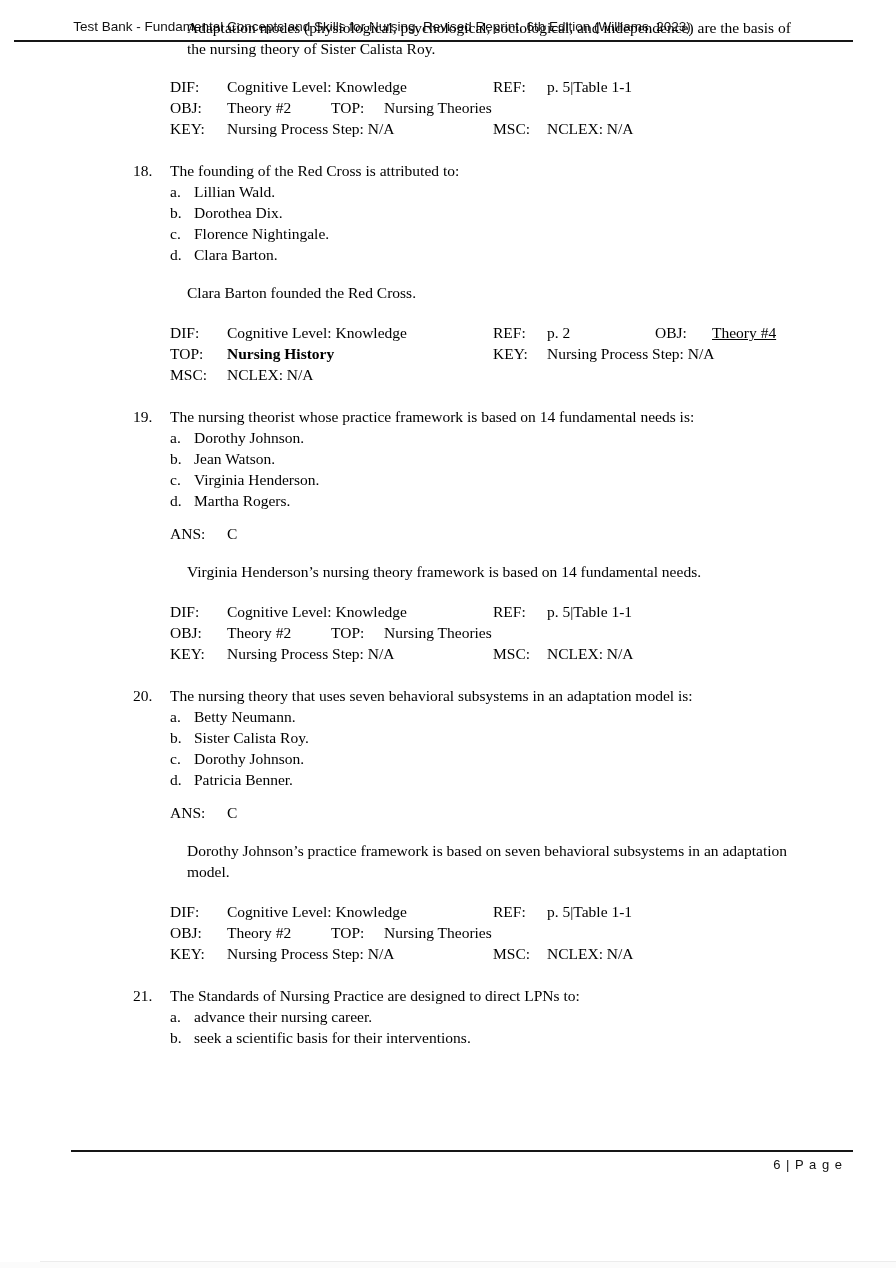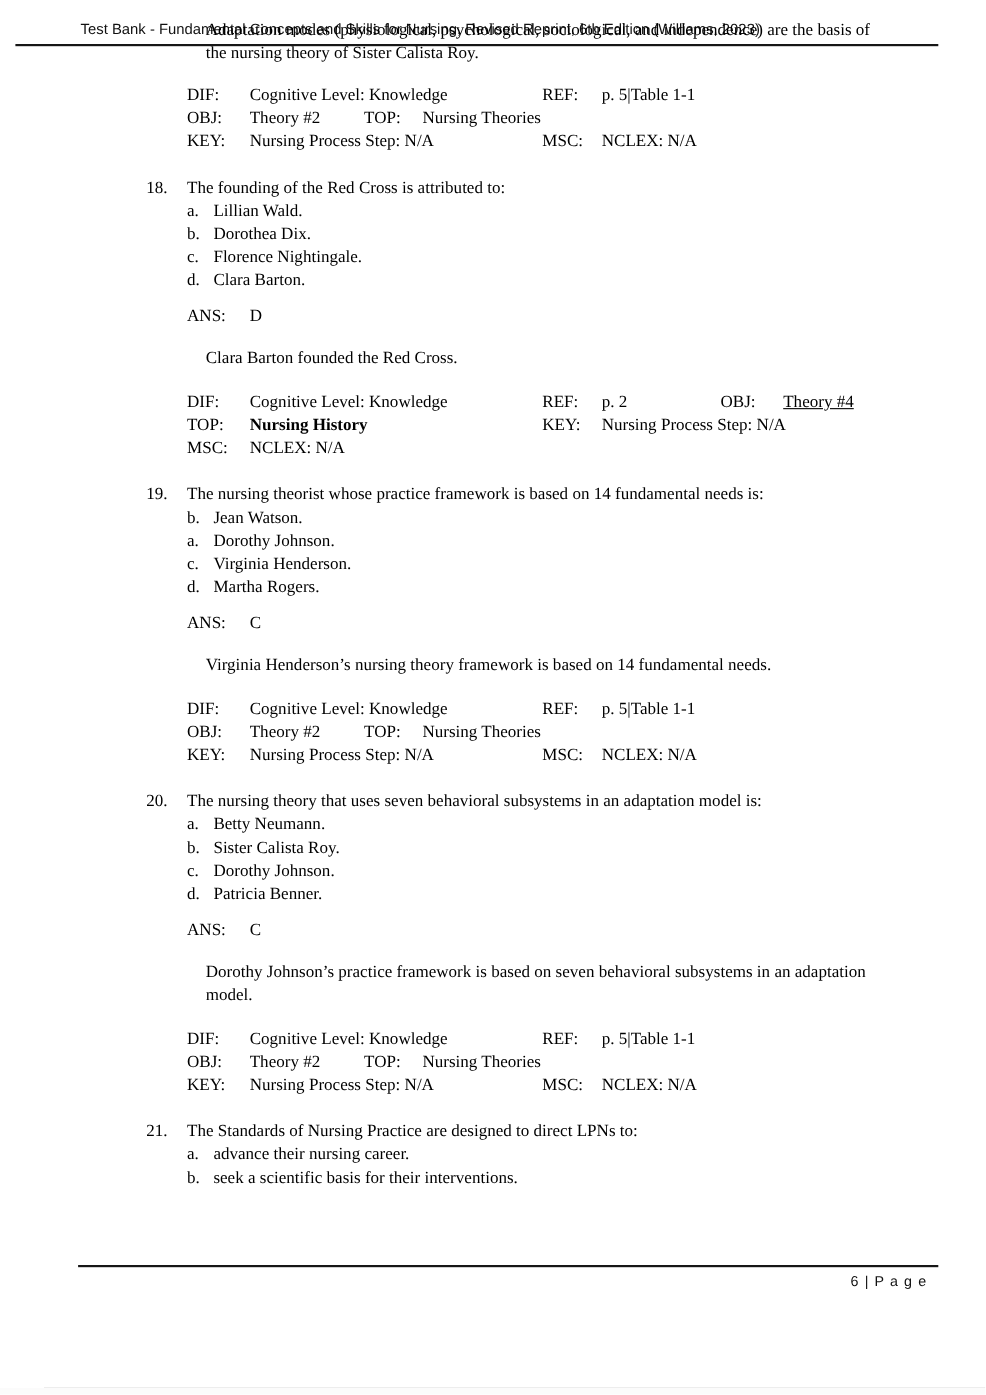--- a/index.html
+++ b/index.html
@@ -82,23 +82,20 @@
       <div class="option">
         <span class="opt-letter">b.</span><span class="opt-text">Dorothea Dix.</span>
       </div>
       <div class="option">
         <span class="opt-letter">c.</span><span class="opt-text">Florence Nightingale.</span>
       </div>
       <div class="option">
         <span class="opt-letter">d.</span><span class="opt-text">Clara Barton.</span>
       </div>
       <div class="answer-block">
-        <div class="ans-line">
-          <span class="ans-label">ANS:</span><span class="ans-value">D</span>
-        </div>
         <p class="rationale">Clara Barton founded the Red Cross.</p>
       </div>
       <div class="meta-block">
         <div class="meta-line">
             <span class="seg" style="left: 0px;">DIF:</span>
             <span class="seg" style="left: 57px;">Cognitive Level: Knowledge</span>
             <span class="seg" style="left: 323px;">REF:</span>
             <span class="seg" style="left: 377px;">p. 2</span>
             <span class="seg" style="left: 485px;">OBJ:</span>
             <span class="seg" style="left: 542px; text-decoration: underline;">Theory #4</span>
@@ -115,24 +112,24 @@
           </div>
       </div>
     </section>
 
     <section class="question">
       <div class="prompt">
         <span class="q-num">19.</span>
         <span class="q-text">The nursing theorist whose practice framework is based on 14 fundamental needs is:</span>
       </div>
       <div class="option">
+        <span class="opt-letter">a.</span><span class="opt-text">Dorothy Johnson.</span>
+      </div>
+      <div class="option">
         <span class="opt-letter">b.</span><span class="opt-text">Jean Watson.</span>
-      </div>
-      <div class="option">
-        <span class="opt-letter">a.</span><span class="opt-text">Dorothy Johnson.</span>
       </div>
       <div class="option">
         <span class="opt-letter">c.</span><span class="opt-text">Virginia Henderson.</span>
       </div>
       <div class="option">
         <span class="opt-letter">d.</span><span class="opt-text">Martha Rogers.</span>
       </div>
       <div class="answer-block">
         <div class="ans-line">
           <span class="ans-label">ANS:</span><span class="ans-value">C</span>

